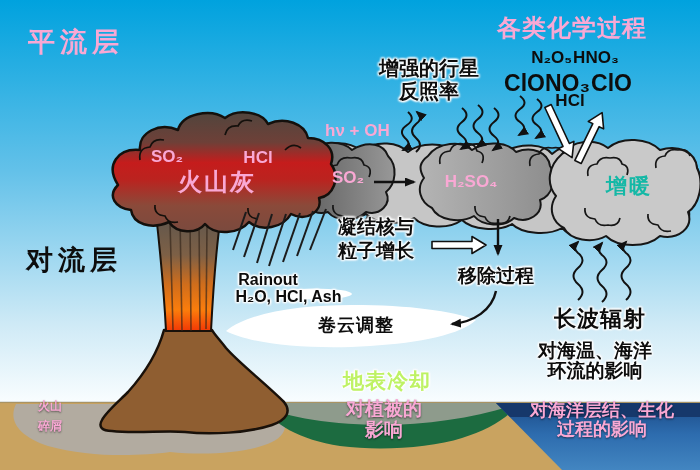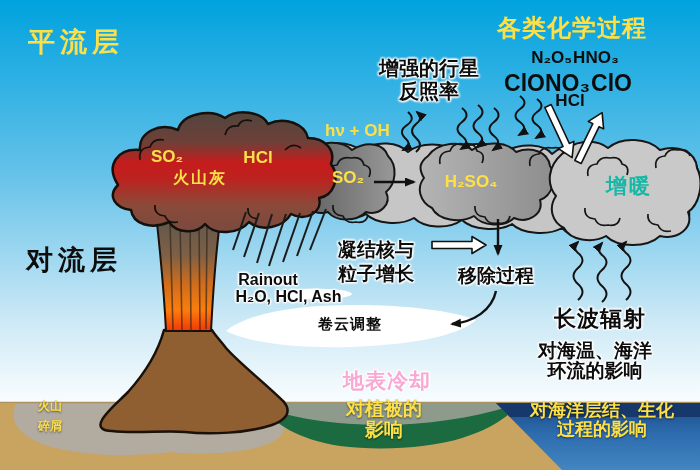--- a/index.html
+++ b/index.html
@@ -4,21 +4,21 @@
 <style>
   html,body { margin:0; padding:0; background:#222; }
   #stage {
     position:relative; width:700px; height:470px; overflow:hidden;
     font-family:"Liberation Sans","DejaVu Sans",sans-serif;
     -webkit-font-smoothing:antialiased;
   }
   #scene { position:absolute; left:0; top:0; }
   .lbl { position:absolute; font-weight:bold; white-space:nowrap; line-height:1.1; }
   .ctr { transform:translateX(-50%); text-align:center; }
-  .white { color:#fde047; }
+  .white { color:#f9a8d4; }
   .black { color:#0d0d0d; }
   .halo  { text-shadow:0 0 3px #fff,0 0 3px #fff,1px 1px 2px #fff,-1px -1px 2px #fff,1px -1px 2px #fff,-1px 1px 2px #fff; }
   .dkhalo{ text-shadow:0 1px 2px rgba(0,0,0,.55); }
   .row { display:flex; gap:1px; justify-content:center; }
 </style>
 </head>
 <body>
 
 <div id="stage">
 
@@ -207,41 +207,41 @@
 
   <div class="lbl black ctr halo" style="left:429px;top:57px;font-size:20px;line-height:23px;">
     <div>增强的行星</div>
     <div>反照率</div>
   </div>
 
   <div class="lbl white" style="left:325px;top:122px;font-size:17px;">hν + OH</div>
 
   <div class="lbl white ctr" style="left:167px;top:148px;font-size:17px;">SO₂</div>
   <div class="lbl white ctr" style="left:258px;top:149px;font-size:17px;">HCl</div>
-  <div class="lbl white ctr" style="left:200px;top:169px;font-size:16px;letter-spacing:2px;">火山灰</div>
+  <div class="lbl white ctr" style="left:217px;top:169px;font-size:24px;letter-spacing:2px;">火山灰</div>
 
   <div class="lbl white ctr" style="left:348px;top:169px;font-size:17px;">SO₂</div>
   <div class="lbl white ctr" style="left:471px;top:173px;font-size:17px;">H₂SO₄</div>
   <div class="lbl ctr" style="left:629px;top:174px;font-size:21px;letter-spacing:2px;color:#14b8a6;">增暖</div>
 
-  <div class="lbl black halo" style="left:338px;top:238px;font-size:19px;line-height:24px;">
+  <div class="lbl black halo" style="left:338px;top:216px;font-size:19px;line-height:24px;font-family:Liberation Mono, monospace;">
     <div>凝结核与</div>
     <div>粒子增长</div>
   </div>
 
   <div class="lbl black halo" style="left:458px;top:266px;font-size:19px;">移除过程</div>
 
-  <div class="lbl black" style="left:318px;top:316px;font-size:15px;letter-spacing:1px;text-align:center;">卷云调整</div>
+  <div class="lbl black" style="left:318px;top:316px;font-size:18px;letter-spacing:1px;text-align:center;">卷云调整</div>
 
   <div class="lbl black ctr halo" style="left:268px;top:271px;font-size:16px;">Rainout</div>
   <div class="lbl black ctr halo" style="left:268px;top:288px;font-size:16px;padding-left:41px;">H₂O, HCl, Ash</div>
 
   <div class="lbl black ctr halo" style="left:600px;top:307px;font-size:22px;letter-spacing:1px;">长波辐射</div>
 
-  <div class="lbl ctr halo" style="left:387px;top:369px;font-size:21px;letter-spacing:1px;color:#f9a8d4;">地表冷却</div>
+  <div class="lbl ctr halo" style="left:387px;top:369px;font-size:21px;letter-spacing:1px;color:#bef264;">地表冷却</div>
 
   <div class="lbl white ctr dkhalo" style="left:384px;top:398px;font-size:19px;line-height:21px;">
     <div>对植被的</div>
     <div>影响</div>
   </div>
 
   <div class="lbl black ctr halo" style="left:595px;top:341px;font-size:19px;line-height:20px;">
     <div>对海温、海洋</div>
     <div>环流的影响</div>
   </div>

